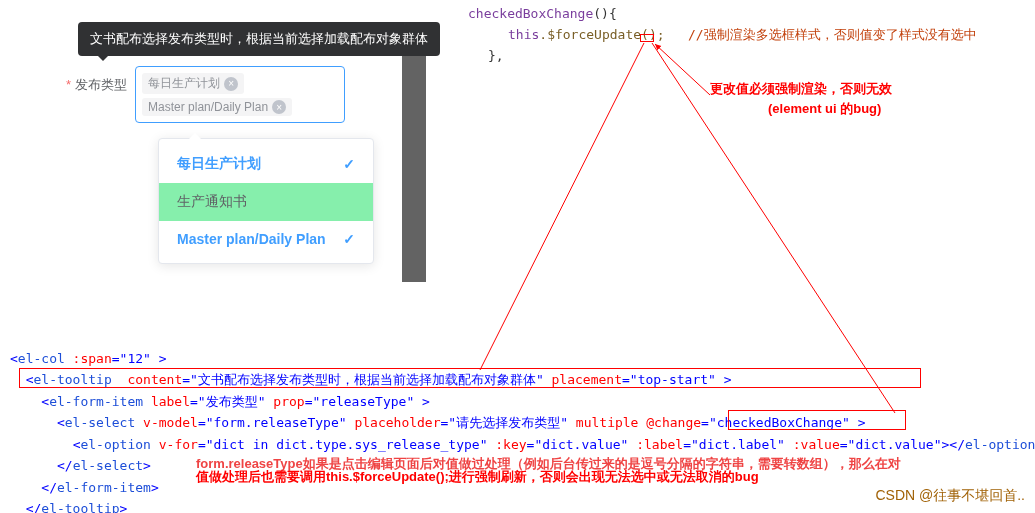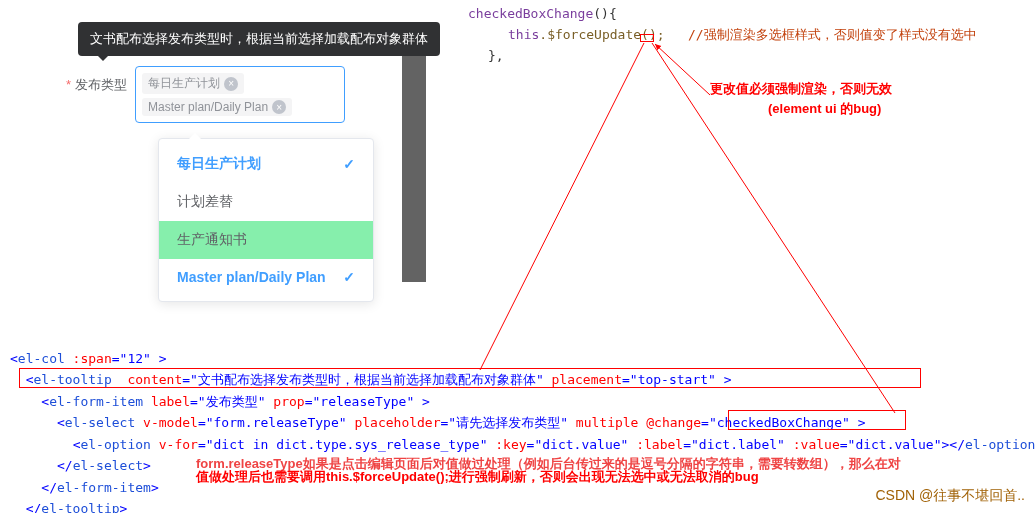--- a/index.html
+++ b/index.html
@@ -71,23 +71,20 @@
         <span class="tag-close">×</span>
       </span>
   </div>
 </div>
 
 <div class="dropdown">
   <div class="dropdown-item selected">
       <span>每日生产计划</span>
       <span class="check">✓</span>
     </div>
-  <div class="dropdown-item">
-      <span>计划差替</span>
-    </div>
   <div class="dropdown-item hover">
       <span>生产通知书</span>
     </div>
   <div class="dropdown-item selected">
       <span>Master plan/Daily Plan</span>
       <span class="check">✓</span>
     </div>
 </div>
 
 <div class="dark-strip"></div>

